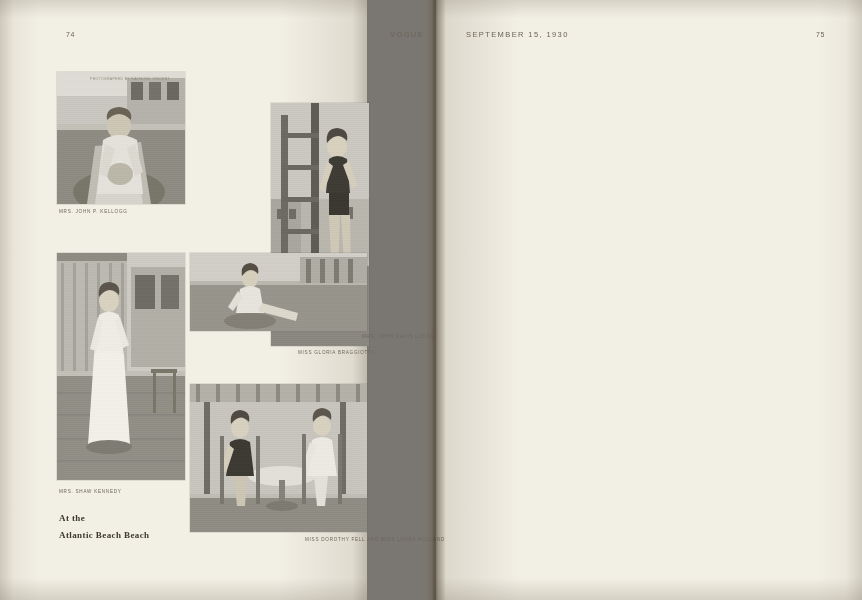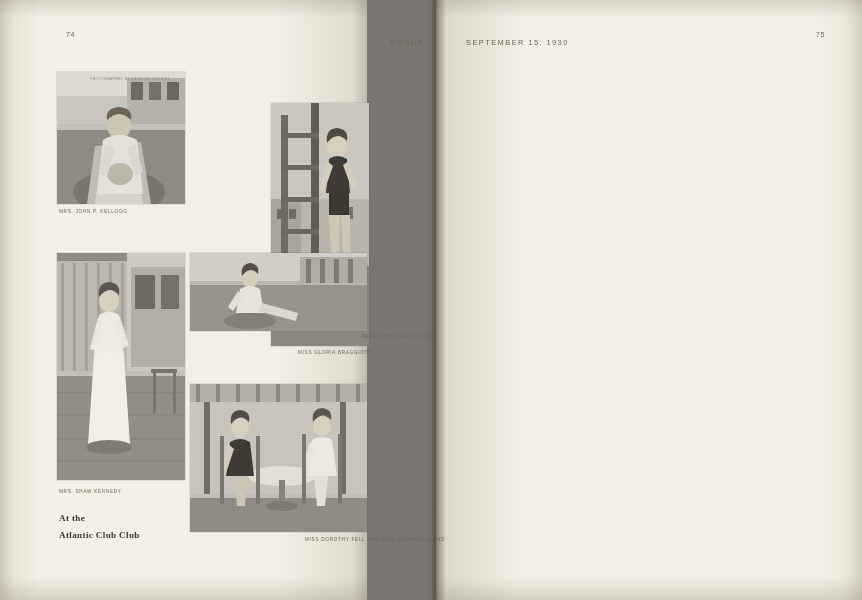--- a/index.html
+++ b/index.html
@@ -92,21 +92,20 @@
     letter-spacing: 0.6px;
     color: #6b6457;
     z-index: 4;
   }
   .runhead {
     position: absolute;
     font-size: 7.5px;
     letter-spacing: 1.4px;
     color: #6b6457;
     z-index: 4;
-    margin-top: 8px;
   }
 
   
   .photo {
     position: absolute;
     overflow: hidden;
     z-index: 3;
     background: #8e8b84;
     box-shadow: 0 0 0 0.5px rgba(90,84,70,0.25);
   }
@@ -288,21 +287,21 @@
         <rect x="94" y="116" width="26" height="4" fill="#787569"></rect>
         <rect x="96" y="120" width="3" height="40" fill="#787569"></rect>
         <rect x="116" y="120" width="3" height="40" fill="#787569"></rect>
       </svg>
       <div class="grain"></div>
     </div>
     <div class="cap" style="left:59px; top:489px;">MRS. SHAW KENNEDY</div>
 
     <div class="sect-title" style="left:59px; top:510px;">
       <div>At the</div>
-      <div>Atlantic Club Club</div>
+      <div>Atlantic Beach Beach</div>
     </div>
 
     <div class="photo" style="left:190px; top:384px; width:177px; height:148px;">
       <div class="sky" style="background:linear-gradient(180deg,#d3d0c9 0%,#bab7b0 36%,#9e9b93 70%,#7b7871 100%);"></div>
       <svg class="fig" style="left:0;top:0;" width="177" height="148" viewBox="0 0 177 148">
         <rect x="0" y="0" width="177" height="148" fill="#c8c5be"></rect>
 
         <rect x="0" y="0" width="177" height="18" fill="#b4b1a9"></rect>
         <g fill="#8d8a82">
           <rect x="6" y="0" width="4" height="18"></rect>

